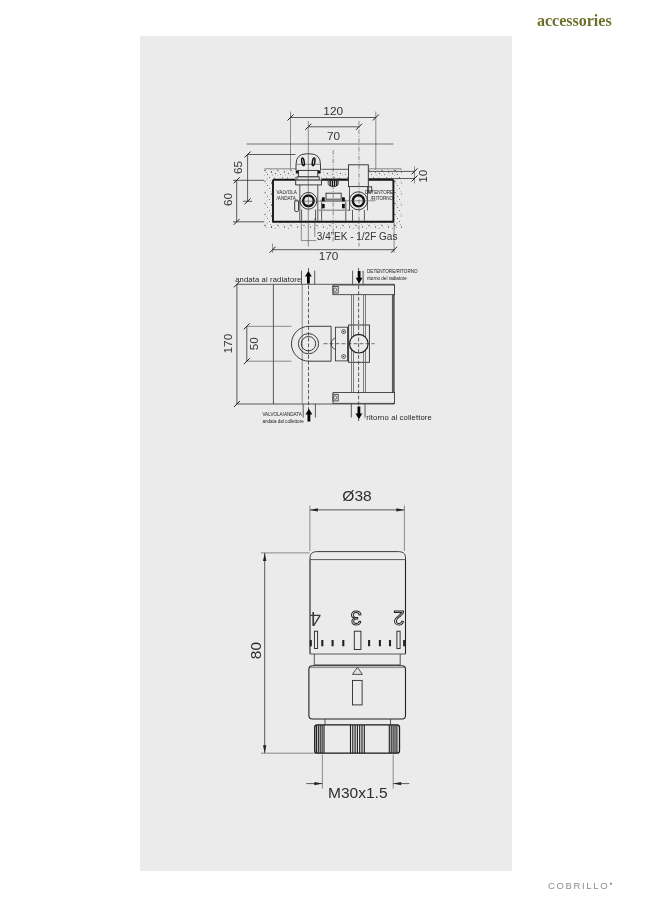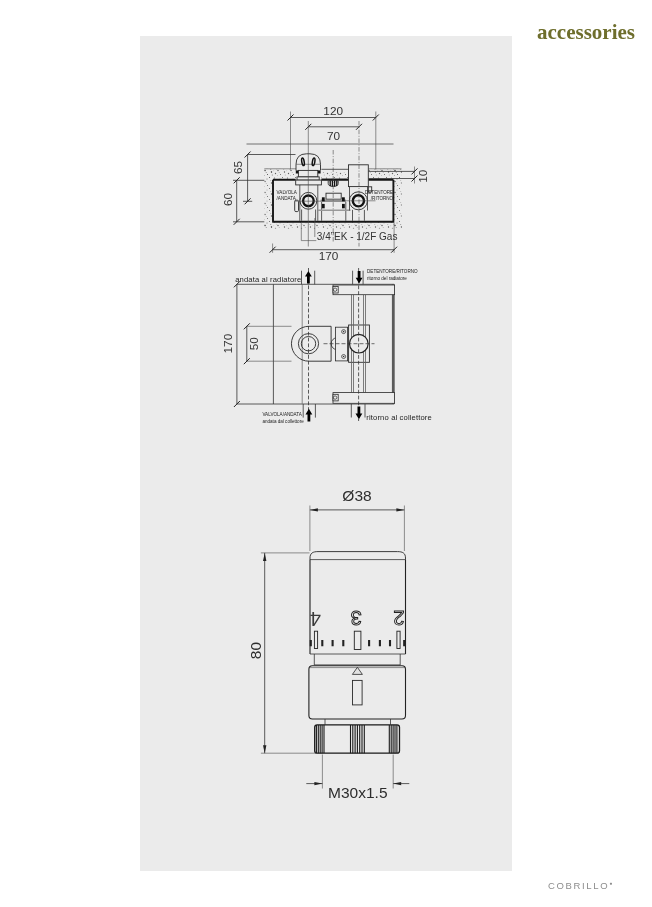--- a/index.html
+++ b/index.html
@@ -1,18 +1,18 @@
 <!DOCTYPE html>
 <html><head>
 <meta charset="utf-8">
 <style>
 html,body{margin:0;padding:0;background:#ffffff;}
 body{width:652px;height:907px;position:relative;font-family:"Liberation Sans",sans-serif;overflow:hidden;filter:grayscale(0.01);}
 #panel{position:absolute;left:140px;top:36px;width:372px;height:835px;background:#ebebeb;}
-#brand{opacity:0.999;position:absolute;left:537px;top:20px;font-family:"Liberation Serif",serif;font-weight:bold;font-size:21px;color:#6e6e2b;letter-spacing:0px;}
+#brand{opacity:0.999;position:absolute;left:537px;top:12px;font-family:"Liberation Serif",serif;font-weight:bold;font-size:16px;color:#6e6e2b;letter-spacing:0px;}
 #footer{opacity:0.999;position:absolute;left:548px;top:880px;font-size:9.5px;color:#8d8d8d;letter-spacing:1.65px;}
 #footer sup{font-size:5px;letter-spacing:0;}
 svg{position:absolute;left:0;top:0;opacity:0.999;}
 .ln{stroke:#333;stroke-width:0.8;fill:none;}
 .thin{stroke:#4a4a4a;stroke-width:0.6;fill:none;}
 .thick{stroke:#161616;stroke-width:1.9;fill:none;}
 .comp{stroke:#2a2a2a;stroke-width:0.9;fill:#ebebeb;}
 .compn{stroke:#2a2a2a;stroke-width:0.9;fill:none;}
 .dim{font-size:11.8px;fill:#333;}
 .dimb{font-size:15.5px;fill:#2d2d2d;}

